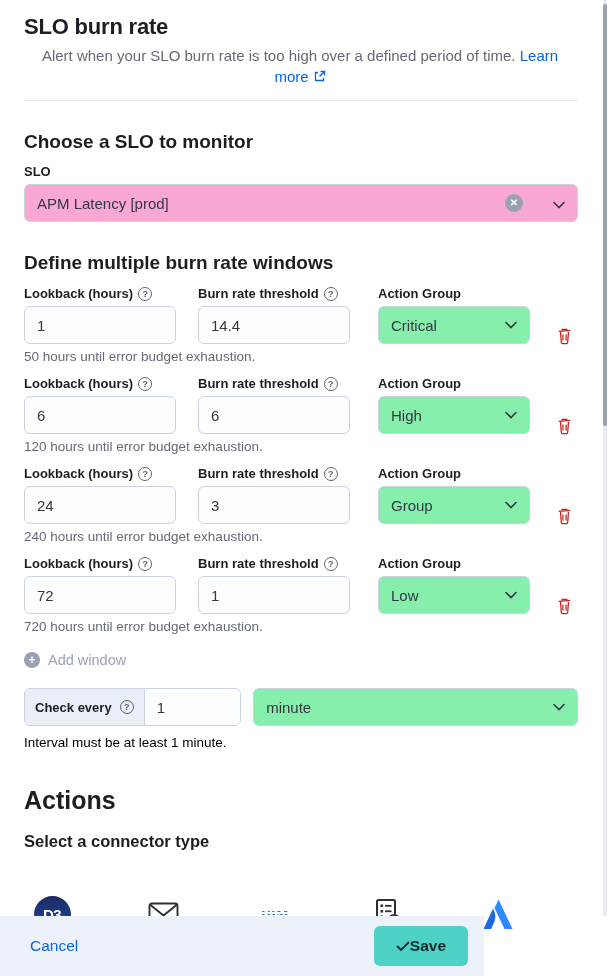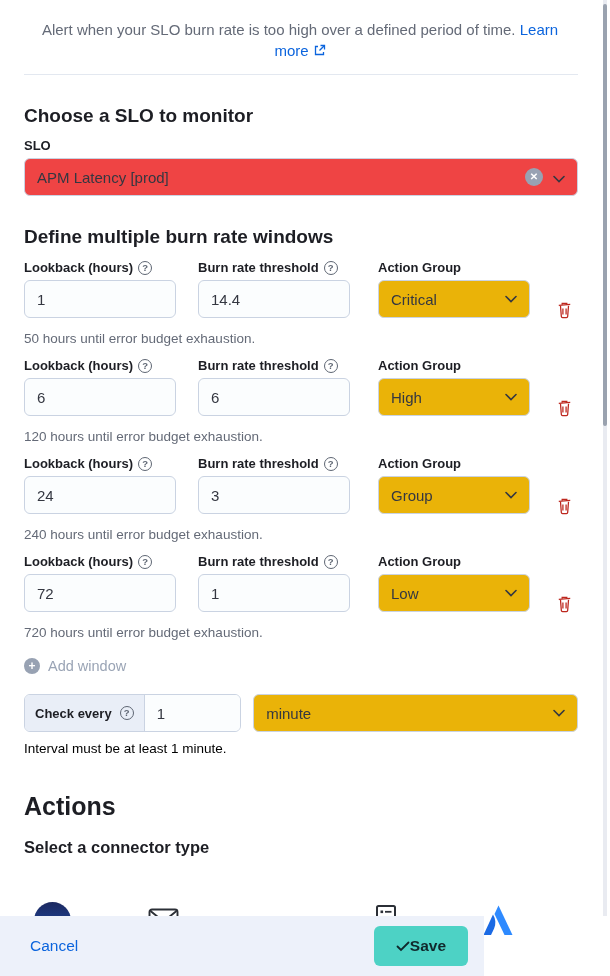--- a/index.html
+++ b/index.html
@@ -21,22 +21,22 @@
   .field-label { font-size:13px; font-weight:700; margin-top:11px; display:flex; align-items:center; gap:5px; }
 
   .help-icon {
     width:14px; height:14px; border:1.1px solid #5E6673; border-radius:50%;
     color:#5E6673; font-size:9.5px; font-weight:700; line-height:12px; text-align:center;
     display:inline-block; flex:0 0 auto;
   }
 
   .combo {
     margin-top:5px; height:38px; border:1px solid #CAD3E2; border-radius:6px;
-    background:#ef4444; display:flex; align-items:center; padding:0 12px;
-    font-size:15px; color:#343741; cursor:pointer;
+    background:#f9a8d4; display:flex; align-items:center; padding:0 12px;
+    font-size:15px; color:#343741; cursor:pointer;gap:20px;
   }
   .combo .grow { flex:1; }
   .clear-badge {
     width:18px; height:18px; border-radius:50%; background:#98A2B3; color:#fff;
     font-size:10px; line-height:18px; text-align:center; font-weight:700; cursor:pointer;
   }
   .chev { margin-left:10px; flex:0 0 auto; }
 
   .win-row { display:flex; align-items:flex-start; }
   .col1 { width:152px; }
@@ -45,24 +45,24 @@
   .col-trash { margin-left:26px; padding-top:26px; }
   .labels-row .field-label { margin-top:12px; }
 
   input.txt {
     margin-top:5px; width:100%; height:38px; border:1px solid #CAD3E2; border-radius:6px;
     background:#FBFDFE; font-family:"Liberation Sans",sans-serif; font-size:15px; color:#343741;
     padding:0 12px; outline:none;
   }
   .select-box {
     margin-top:5px; height:38px; border:1px solid #CAD3E2; border-radius:6px;
-    background:#eab308; display:flex; align-items:center; justify-content:space-between;
+    background:#86efac; display:flex; align-items:center; justify-content:space-between;
     padding:0 12px; font-size:15px; color:#343741; cursor:pointer;
   }
-  .helper { margin-top:8px; font-size:13.5px; color:#646A77; }
+  .helper { font-size:13.5px; color:#646A77; }
 
   .trash-btn { background:none; border:none; cursor:pointer; padding:0; }
 
   .add-window { margin-top:18px; display:flex; align-items:center; gap:8px; background:none; border:none; cursor:pointer; }
   .add-window .plus {
     width:16px; height:16px; border-radius:50%; background:#98A2B3; color:#fff;
     font-size:12px; line-height:16px; text-align:center; font-weight:700;
   }
   .add-window .lbl { font-size:14.5px; color:#9AA4B5; }
 
@@ -108,20 +108,21 @@
   }
 
   .scrollbar-track { position:absolute; top:0; right:3px; width:4px; height:916px; background:#E9EBF1; z-index:6; }
   .scrollbar-thumb { position:absolute; top:4px; right:3px; width:4px; height:422px; background:#9AA2AF; border-radius:2px; z-index:7; }
 </style>
 </head>
 <body>
 
 <div class="content">
 
+  <h1 class="page-title">SLO burn rate</h1>
   <p class="desc"><span>Alert when your SLO burn rate is too high over a defined period of time.</span>
     <a class="learn-more"><span>Learn more</span><span class="ext-icon"><svg width="13" height="13" viewBox="0 0 13 13" fill="none" stroke="#0B64DD" stroke-width="1.3">
             <path d="M5 2.5H2.5v8h8V8"></path>
             <path d="M7.5 1.5h4v4"></path>
             <path d="M11.2 1.8 6.5 6.5"></path>
           </svg></span></a>
   </p>
 
   <hr class="rule">
 

